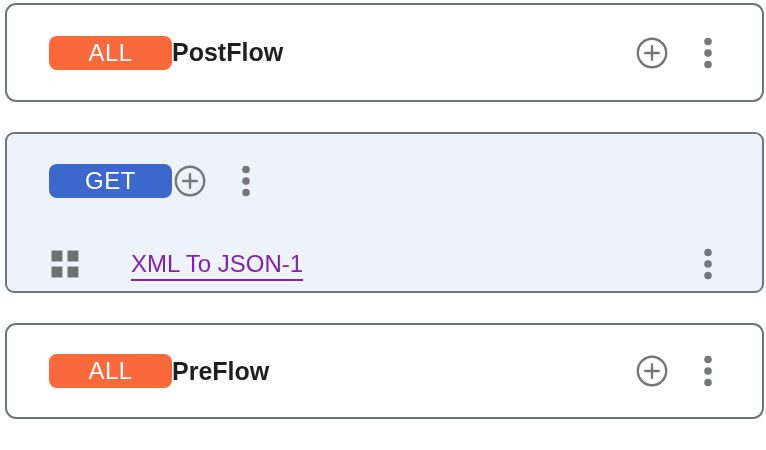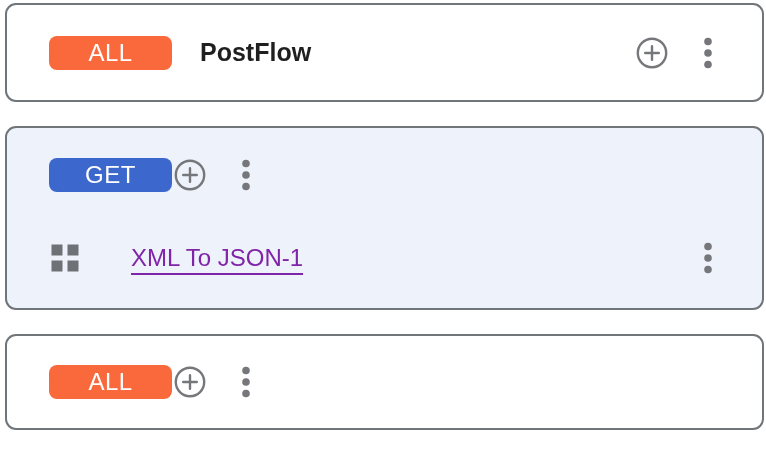--- a/index.html
+++ b/index.html
@@ -17,32 +17,32 @@
     margin: 0; padding: 0;
     width: 766px; height: 450px;
     background: #FFFFFF;
     overflow: hidden;
     font-family: "Liberation Sans", sans-serif;
   }
   .stack {
     padding: 3px 0 0 5px;
     display: flex;
     flex-direction: column;
-    gap: 24px;
+    gap: 30px;
     width: 764px;
   }
   .card {
     width: 759px;
     border: 2px solid var(--card-border);
     border-radius: 11px;
     background: var(--flow-card-bg);
   }
   .card.selected { background: var(--selected-card-bg); }
   .card.h-short-1 { height: 99px; }
-  .card.h-tall   { height: 184px; }
+  .card.h-tall   { height: 161px; border-radius: 9px; }
   .card.h-short-2 { height: 96px; }
 
   .flow-header {
     display: flex;
     align-items: center;
     height: 100%;
     padding: 0 49px 0 42px;
   }
   .card.h-tall .flow-header { height: 94px; }
 
@@ -52,21 +52,20 @@
     color: #FFFFFF;
     font-size: 24px;
     letter-spacing: 0.5px;
     display: flex;
     align-items: center;
     justify-content: center;
     flex: none;
     cursor: default;
   }
   .flow-title {
-    margin-left: 28px;
     font-size: 25px;
     font-weight: bold;
     color: var(--title-text);
     flex: 1 1 auto;
     white-space: nowrap;
   }
   .header-actions {
     display: flex;
     align-items: center;
     flex: none;
@@ -176,20 +175,21 @@
             <circle cx="5" cy="29.5" r="3.8" fill="currentColor"></circle>
           </svg>
         </span>
       </button>
     </div>
   </div>
 
   <div class="card h-short-2">
     <div class="flow-header">
       <span class="badge" style="background: var(--all-badge);">ALL</span>
+      <span class="flow-title">PreFlow</span>
       <span class="header-actions">
         <button class="icon-btn add" aria-label="Add">
           <span style="display:flex;">
             <svg width="36" height="36" viewBox="0 0 36 36">
               <circle cx="18" cy="18" r="14.2" fill="none" stroke="currentColor" stroke-width="2.4"></circle>
               <path d="M18 11.2 V24.8 M11.2 18 H24.8" stroke="currentColor" stroke-width="2.4" stroke-linecap="round"></path>
             </svg>
           </span>
         </button>
         <button class="icon-btn kebab" aria-label="More options">

